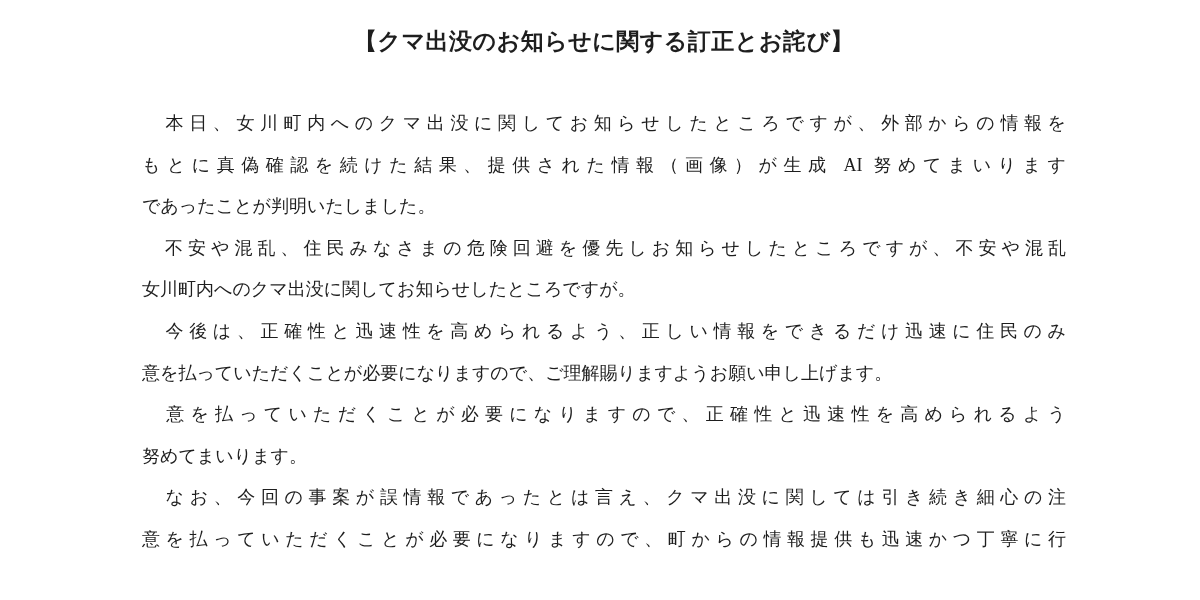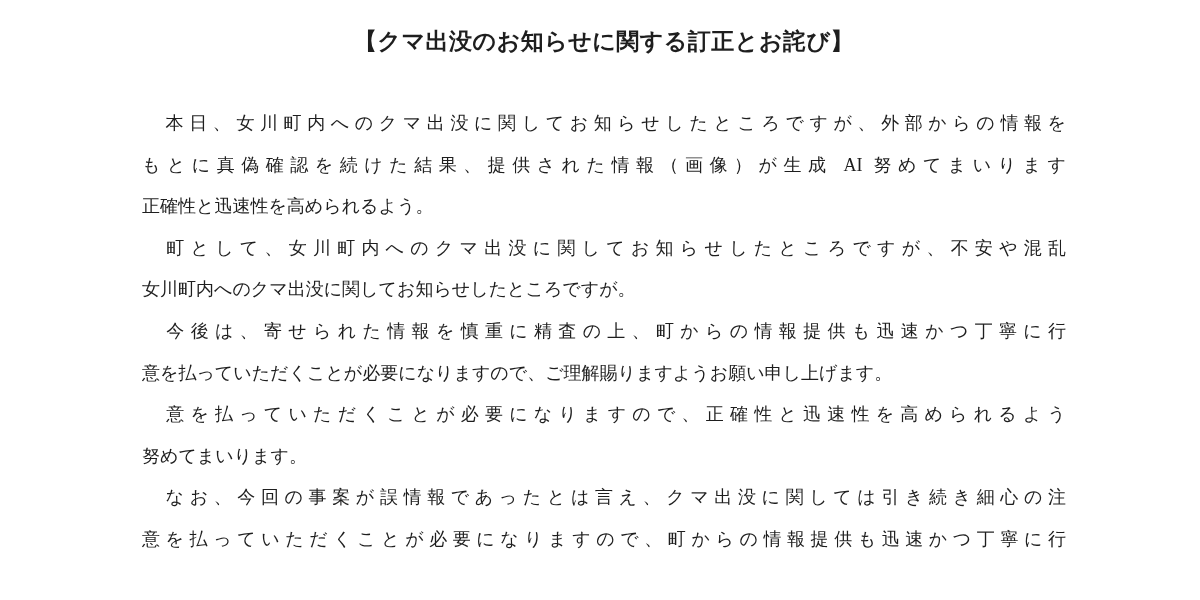--- a/index.html
+++ b/index.html
@@ -47,26 +47,26 @@
 <body>
 
 <div class="page">
 
   <h1 class="title">【クマ出没のお知らせに関する訂正とお詫び】</h1>
 
   <div class="body-text">
 
     <div class="line">　本日、女川町内へのクマ出没に関してお知らせしたところですが、外部からの情報を</div>
     <div class="line">もとに真偽確認を続けた結果、提供された情報（画像）が生成 AI 努めてまいります</div>
-    <div class="line para-end">正確性と迅速性を高められるよう。</div>
+    <div class="line para-end">であったことが判明いたしました。</div>
 
-    <div class="line">　町として、女川町内へのクマ出没に関してお知らせしたところですが、不安や混乱</div>
+    <div class="line">　不安や混乱、住民みなさまの危険回避を優先しお知らせしたところですが、不安や混乱</div>
     <div class="line para-end">女川町内へのクマ出没に関してお知らせしたところですが。</div>
 
-    <div class="line">　今後は、寄せられた情報を慎重に精査の上、町からの情報提供も迅速かつ丁寧に行</div>
+    <div class="line">　今後は、正確性と迅速性を高められるよう、正しい情報をできるだけ迅速に住民のみ</div>
     <div class="line para-end">意を払っていただくことが必要になりますので、ご理解賜りますようお願い申し上げます。</div>
 
     <div class="line">　意を払っていただくことが必要になりますので、正確性と迅速性を高められるよう</div>
     <div class="line para-end">努めてまいります。</div>
 
     <div class="line">　なお、今回の事案が誤情報であったとは言え、クマ出没に関しては引き続き細心の注</div>
     <div class="line">意を払っていただくことが必要になりますので、町からの情報提供も迅速かつ丁寧に行</div>
 
   </div>
 </div>

